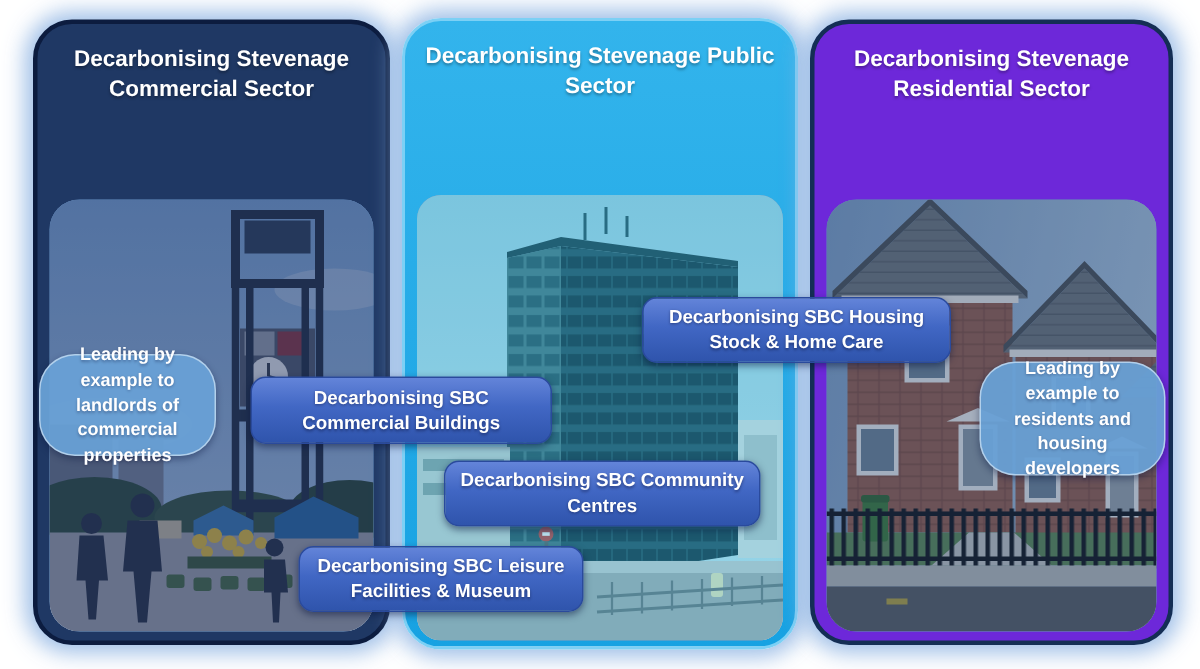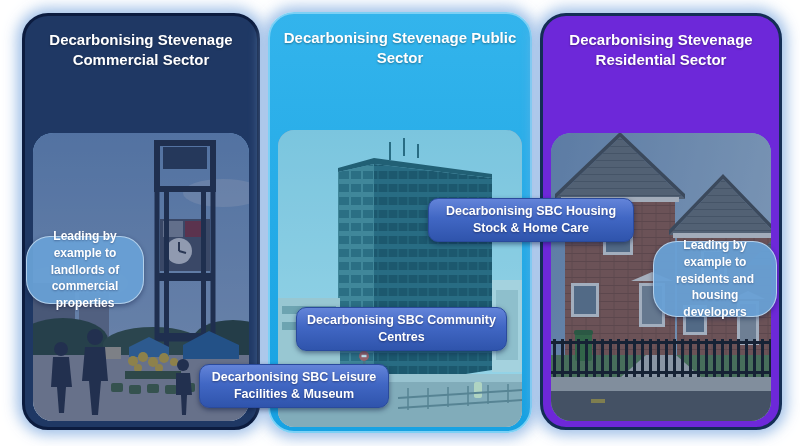--- a/index.html
+++ b/index.html
@@ -227,20 +227,23 @@
         <rect x="40" y="266" width="14" height="4" fill="#C9B43C" opacity="0.8"></rect>
         <rect width="220" height="288" fill="#1A3766" opacity="0.34"></rect>
       </svg>
     </div>
   </div>
 
 
   <div class="btn btn-housing">
     <span>Decarbonising SBC Housing Stock &amp; Home Care</span>
   </div>
+  <div class="btn btn-commercial">
+    <span>Decarbonising SBC Commercial Buildings</span>
+  </div>
   <div class="btn btn-community">
     <span>Decarbonising SBC Community Centres</span>
   </div>
   <div class="btn btn-leisure">
     <span>Decarbonising SBC Leisure Facilities &amp; Museum</span>
   </div>
 
   <div class="callout callout-left">
     <span>Leading by example to landlords of commercial properties</span>
   </div>

